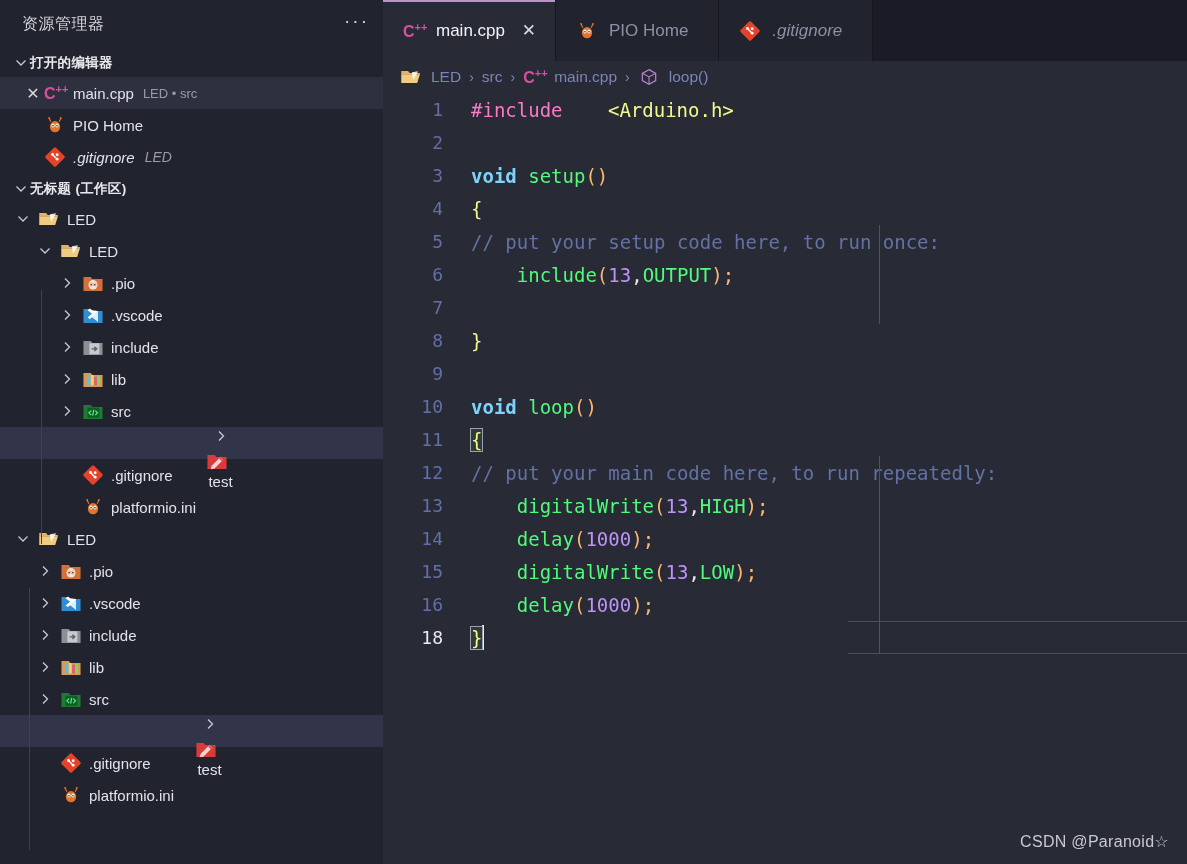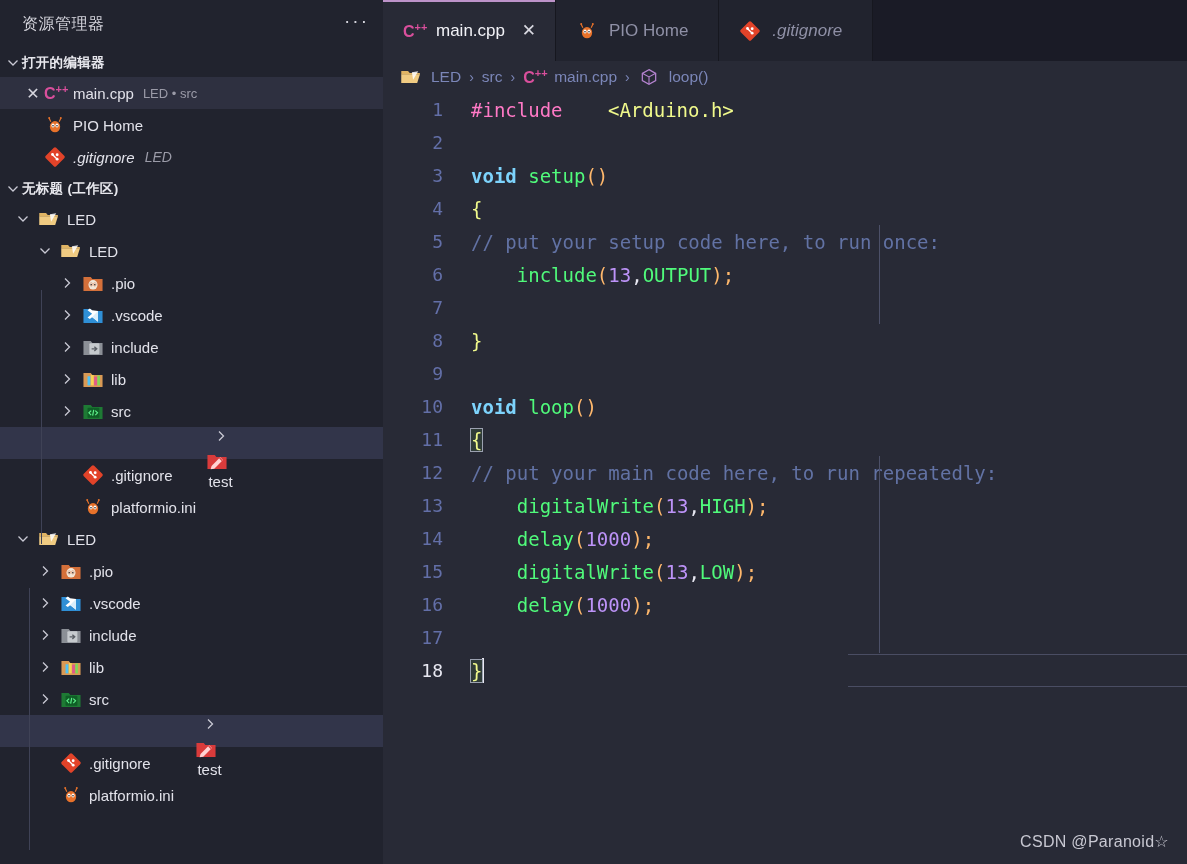--- a/index.html
+++ b/index.html
@@ -31,21 +31,21 @@
     color: #d4d4dc;
   }
   .sb-dots {
     color: #d4d4dc; font-size: 19px; line-height: 10px;
     letter-spacing: 2px; padding-bottom: 8px; cursor: pointer;
   }
 
   .section-header {
     height: 28px;
     display: flex; align-items: center;
-    padding-left: 4px;
+    padding-left: 12px;
     font-size: 13.5px; font-weight: bold;
     color: #e8e8ee;
     letter-spacing: .3px;
   }
   .twisty {
     width: 18px; height: 18px; flex: 0 0 18px;
     display: inline-flex; align-items: center; justify-content: center;
     color: #c9c9d4;
   }
   .twisty svg { display: block; }
@@ -760,24 +760,20 @@
           <span class="ctext">    <span class="t-fn">delay</span><span class="t-paren">(</span><span class="t-num">1000</span><span class="t-paren">)</span><span class="t-paren">;</span></span>
         </div>
         <div class="cline">
           <span class="lnum">15</span>
           <span class="ctext">    <span class="t-fn">digitalWrite</span><span class="t-paren">(</span><span class="t-num">13</span><span class="t-punct">,</span><span class="t-const">LOW</span><span class="t-paren">)</span><span class="t-paren">;</span></span>
         </div>
         <div class="cline">
           <span class="lnum">16</span>
           <span class="ctext">    <span class="t-fn">delay</span><span class="t-paren">(</span><span class="t-num">1000</span><span class="t-paren">)</span><span class="t-paren">;</span></span>
         </div>
-        <div class="cline">
-          <span class="lnum">17</span>
-          <span class="ctext"></span>
-        </div>
         <div class="cline current">
           <span class="lnum">18</span>
           <span class="ctext"><span class="bracket-box"><span class="t-brace">}</span></span><span class="cursor"></span></span>
         </div>
         <div class="ind-guide" style="top: 132px; height: 99px;"></div>
         <div class="ind-guide" style="top: 363px; height: 197px;"></div>
       </div>
 
     <div id="watermark">CSDN @Paranoid☆</div>
   </div>

